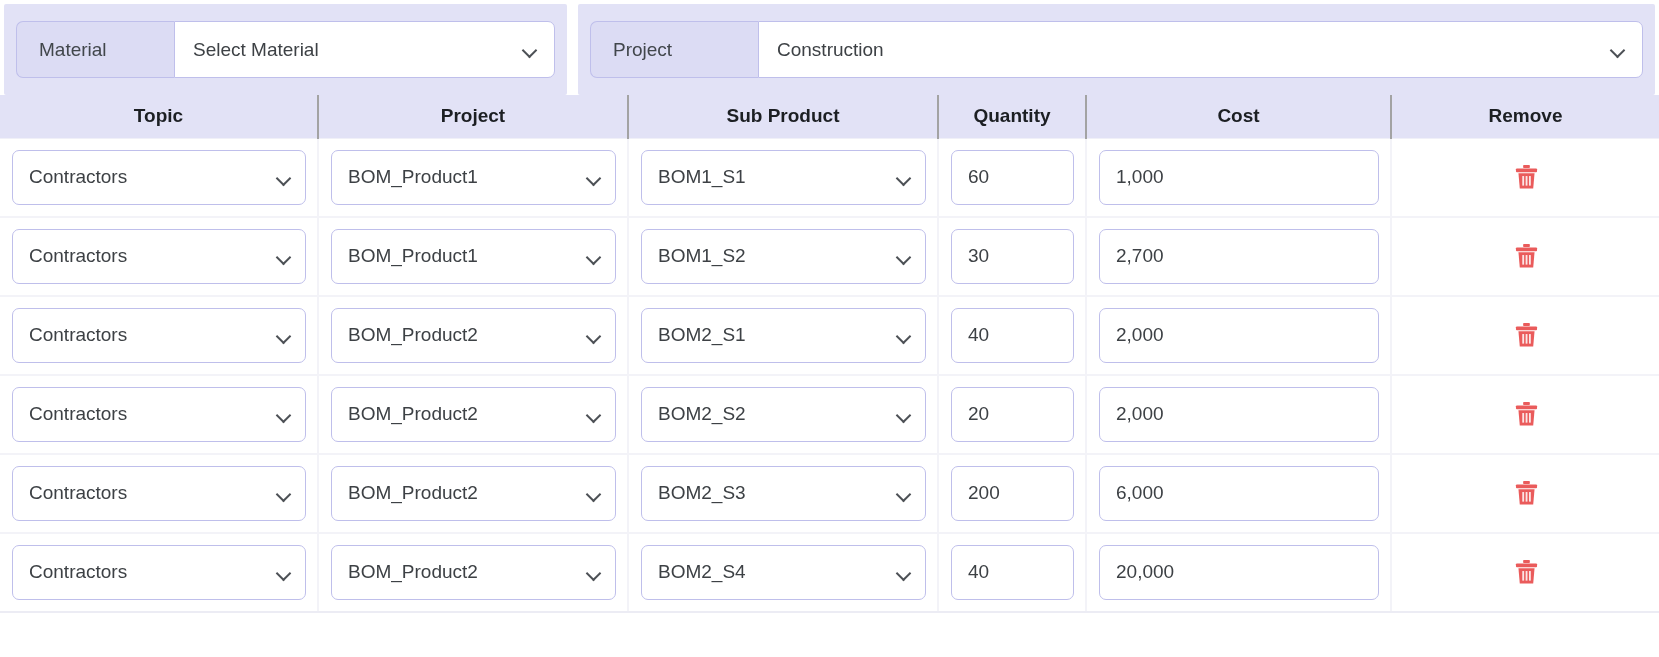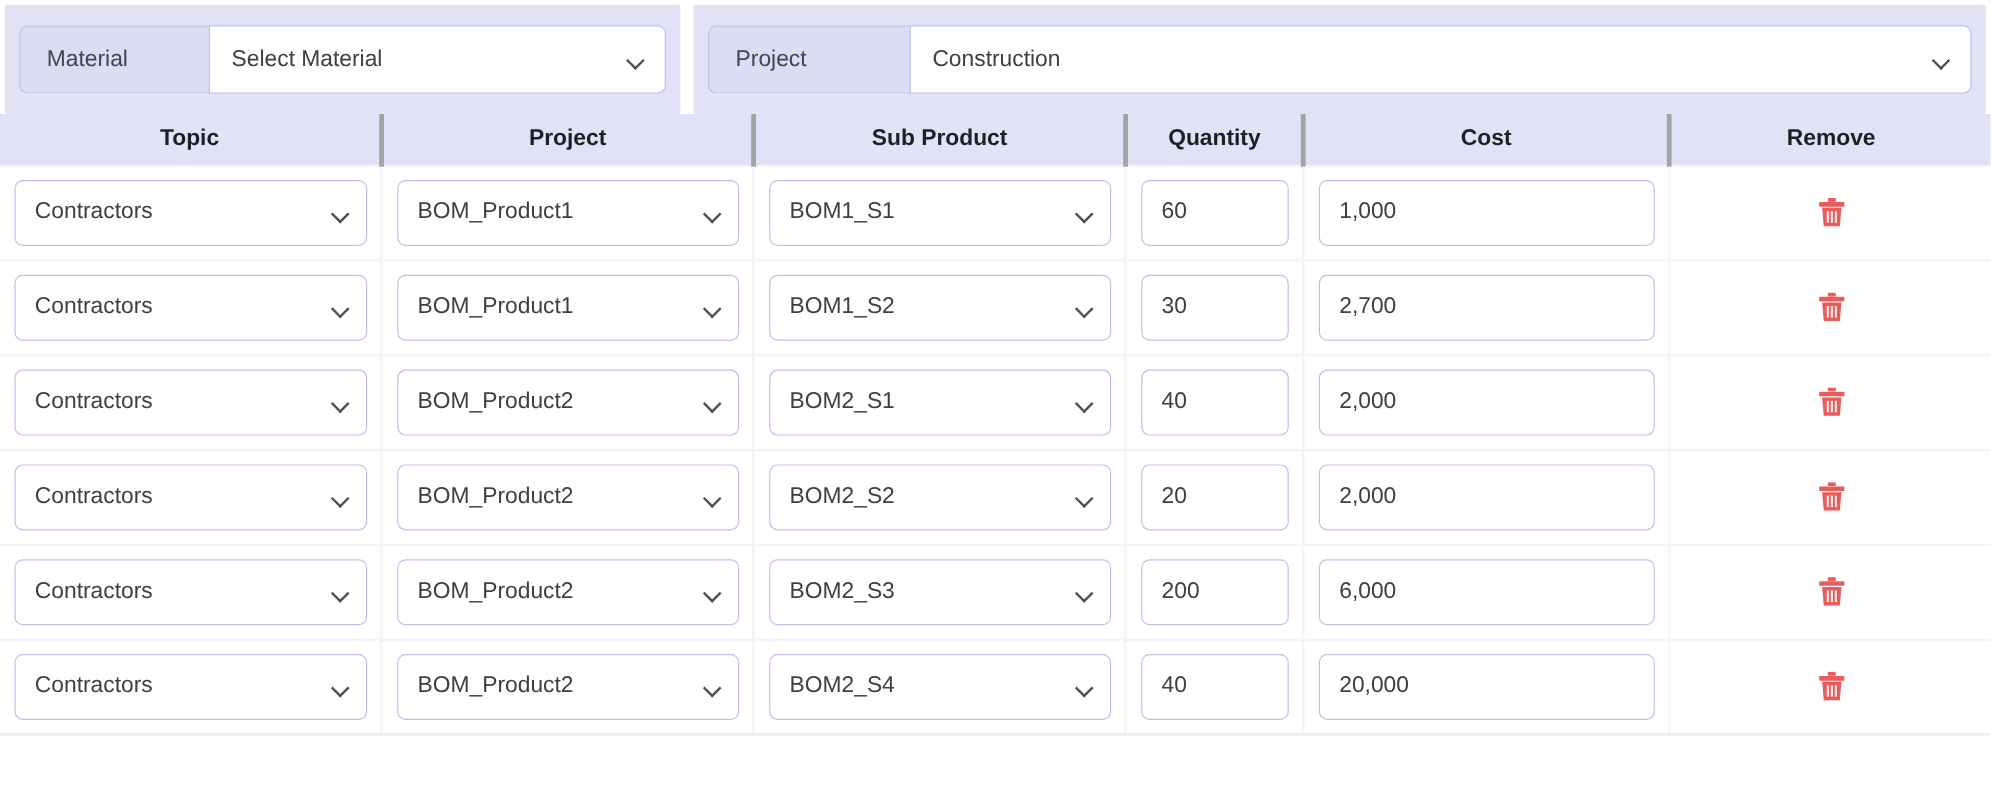--- a/index.html
+++ b/index.html
@@ -93,21 +93,21 @@
     table-layout: fixed;
   }
   table.bom th {
     background: #e2e2f6;
     color: #1c1f23;
     font-size: 19px;
     font-weight: bold;
     text-align: center;
     height: 43px;
     padding: 0;
-    border-right: 4px solid #a3a3a3;
+    border-right: 2px solid #a3a3a3;
     border-bottom: 1px solid #f0f0f8;
   }
   table.bom th:last-child { border-right: none; }
 
   table.bom td {
     padding: 11px 11px 11px 12px;
     border-right: 2px solid #f3f3f8;
     border-bottom: 2px solid #f3f3f8;
     background: #ffffff;
     vertical-align: middle;

